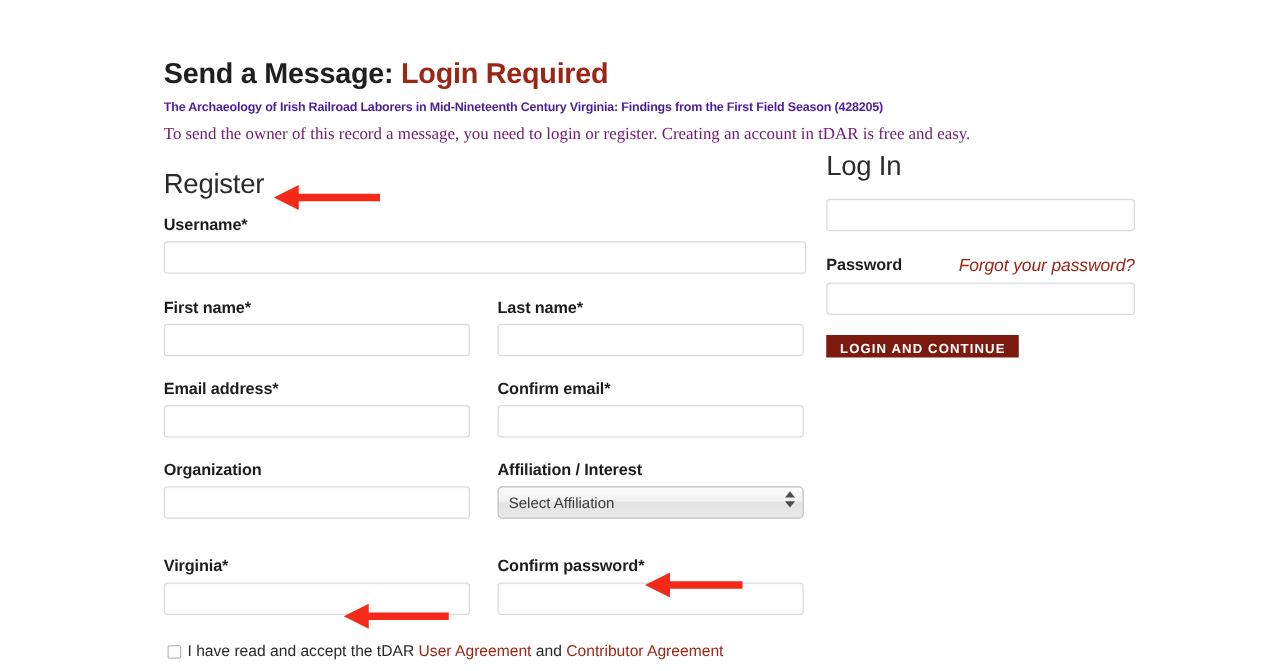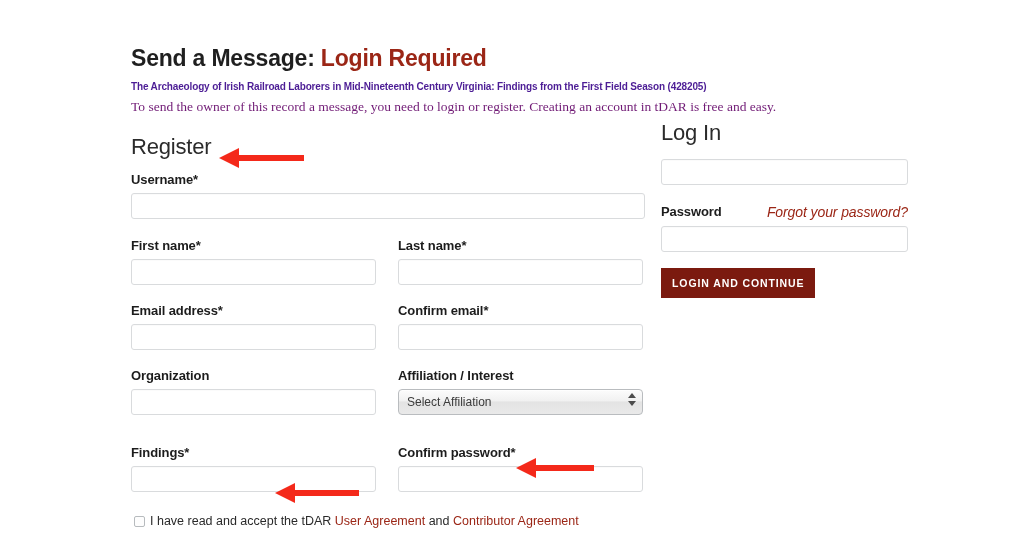--- a/index.html
+++ b/index.html
@@ -204,21 +204,21 @@
     display: inline-block;
     background: #7b1a0f;
     color: #ffffff;
     border: none;
     font-family: "Liberation Sans", sans-serif;
     font-size: 10.5px;
     font-weight: bold;
     letter-spacing: 0.9px;
     text-transform: uppercase;
     line-height: 22px;
-    height: 30px;
+    height: 18px;
     padding: 0 11px;
     cursor: pointer;
     white-space: nowrap;
   }
   .btn-register {
     margin-left: -8px;
   }
 
   
   .login-label-row {
@@ -320,21 +320,21 @@
           <span class="stepper">
             <i class="up"></i>
               <i class="down"></i>
           </span>
         </div>
       </div>
     </div>
 
     <div class="row">
       <div class="cell field-group">
-        <label class="field-label">Findings*</label>
+        <label class="field-label">Virginia*</label>
         <input class="text-input" type="password" value="" style="">
       </div>
       <div class="cell field-group">
         <label class="field-label">Confirm password*</label>
         <input class="text-input" type="password" value="" style="">
       </div>
     </div>
 
     <div class="agree-row">
       <span class="checkbox"></span>

